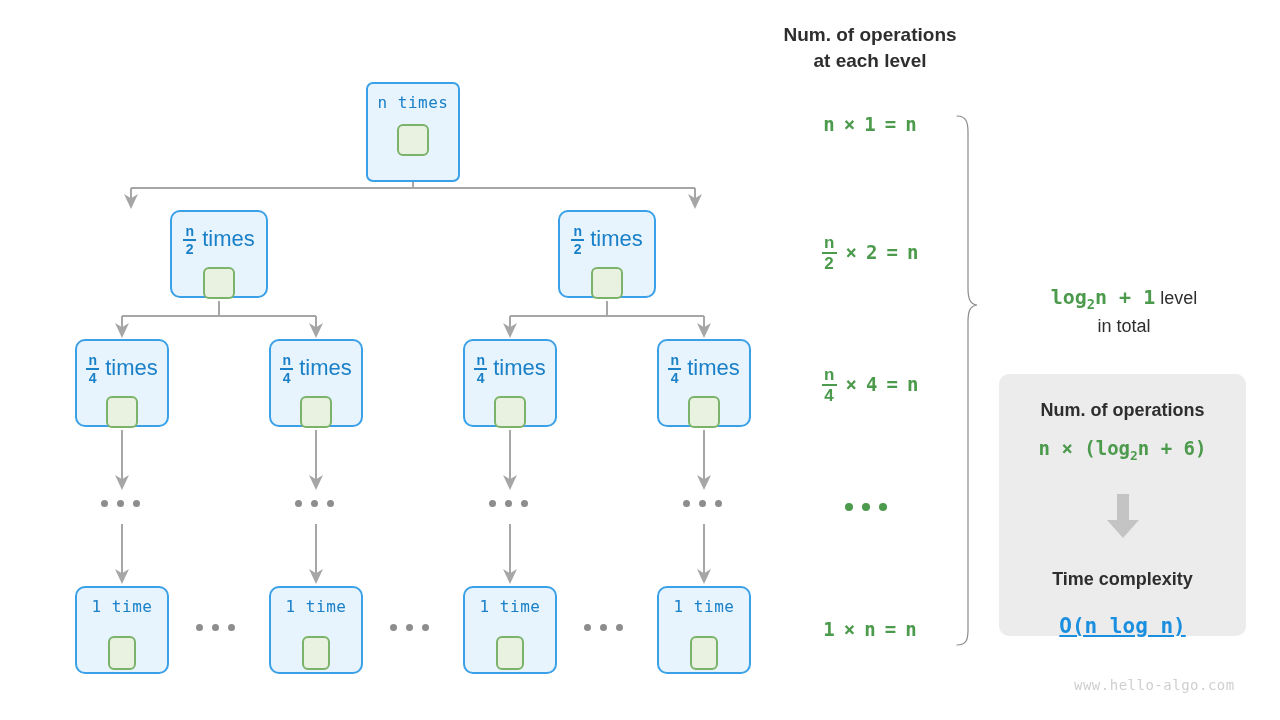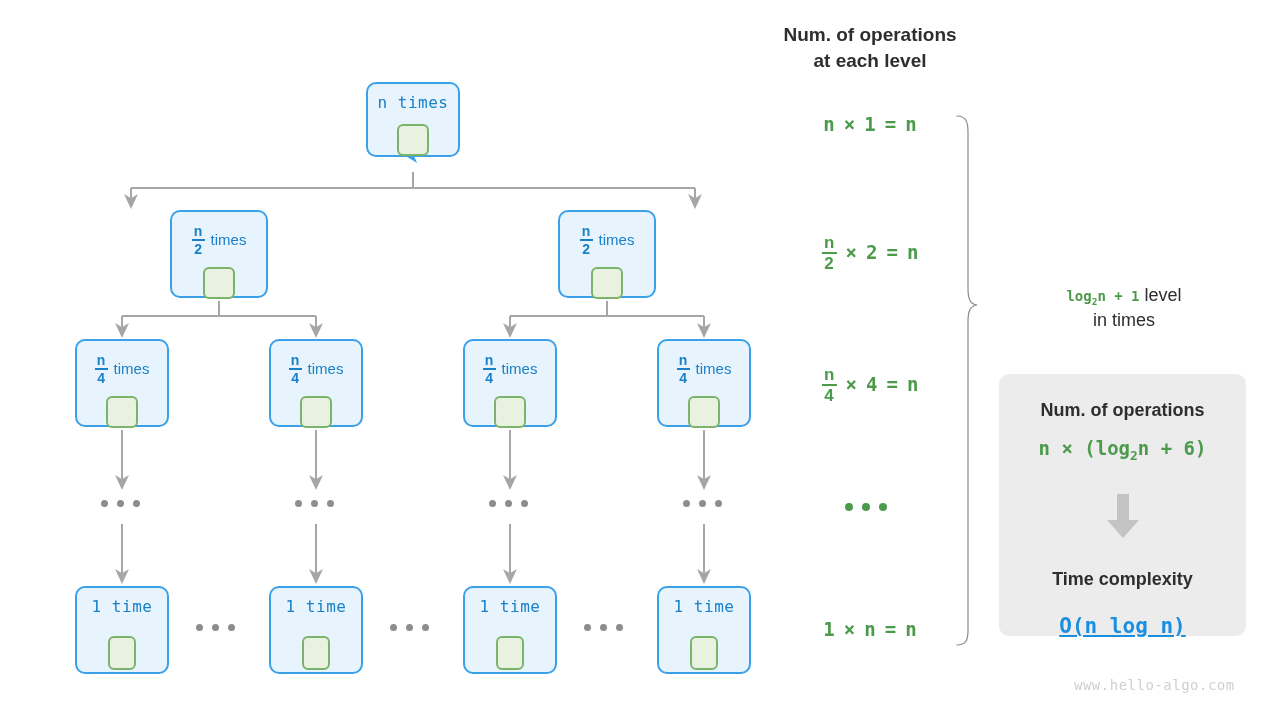--- a/index.html
+++ b/index.html
@@ -44,21 +44,21 @@
     white-space: nowrap;
     pointer-events: none;
   }
   .node-label.mono {
     font-family: "DejaVu Sans Mono", monospace;
     font-size: 16px;
     letter-spacing: 0.5px;
   }
   .node-label .word {
     font-family: "Liberation Sans", sans-serif;
-    font-size: 15px;
+    font-size: 22px;
   }
 
   
   .frac {
     display: inline-flex;
     flex-direction: column;
     align-items: center;
     font-family: "Liberation Sans", sans-serif;
     font-size: 14px;
     line-height: 1.02;
@@ -136,21 +136,21 @@
     position: absolute;
     text-align: center;
     color: #2e2e2e;
     font-size: 18px;
     line-height: 1.4;
   }
   .levels-note .expr {
     color: #4c9a4c;
     font-family: "DejaVu Sans Mono", monospace;
     font-weight: bold;
-    font-size: 14px;
+    font-size: 20px;
   }
   sub { font-size: 0.68em; }
 
   
   .card {
     position: absolute;
     box-sizing: border-box;
     background: #ececec;
     border-radius: 10px;
     text-align: center;
@@ -246,21 +246,21 @@
       <path d="M497,410 A28,17 0 1 1 506,412" marker-end="url(#arrowBlue)"></path>
       <path d="M691,410 A28,17 0 1 1 700,412" marker-end="url(#arrowBlue)"></path>
 
       <path d="M110,657 A26,17 0 1 1 119,659" marker-end="url(#arrowBlue)"></path>
       <path d="M304,657 A26,17 0 1 1 313,659" marker-end="url(#arrowBlue)"></path>
       <path d="M498,657 A26,17 0 1 1 507,659" marker-end="url(#arrowBlue)"></path>
       <path d="M692,657 A26,17 0 1 1 701,659" marker-end="url(#arrowBlue)"></path>
     </g>
   </svg>
 
-  <div class="node" style="left:366px; top:82px; width:94px; height:75px;">
+  <div class="node" style="left:366px; top:82px; width:94px; height:100px;border-radius:7px;">
     <div class="node-label mono">n times</div>
     <div class="inner-square" style="left:50%; margin-left:-16px; top:40px; width:32px; height:32px;"></div>
   </div>
 
   <div class="node" style="left:170px; top:210px; width:98px; height:88px;">
     <div class="node-label">
       <span class="frac">
         <span class="num">n</span>
         <span class="bar"></span>
         <span class="den">2</span>
@@ -432,21 +432,21 @@
     <span>1</span>
     <span>×</span>
     <span>n</span>
     <span>=</span>
     <span>n</span>
   </div>
 
   <div class="levels-note" style="left:1000px; top:283px; width:248px;">
     <span class="expr"><span>log</span><sub>2</sub><span>n + 1</span></span>
     <span>level</span><br>
-    <span>in times</span>
+    <span>in total</span>
   </div>
 
   <div class="card" style="left:999px; top:374px; width:247px; height:262px;">
     <div class="card-heading" style="margin-top:26px;">Num. of operations</div>
     <div class="card-expr" style="margin-top:16px;"><span>n × (log</span><sub>2</sub><span>n + 6)</span></div>
 
     <svg class="down-arrow" style="top:118px;" width="40" height="48" viewBox="0 0 40 48">
       <path d="M14,2 L26,2 L26,28 L36,28 L20,46 L4,28 L14,28 Z" fill="#c4c4c4"></path>
     </svg>
 

